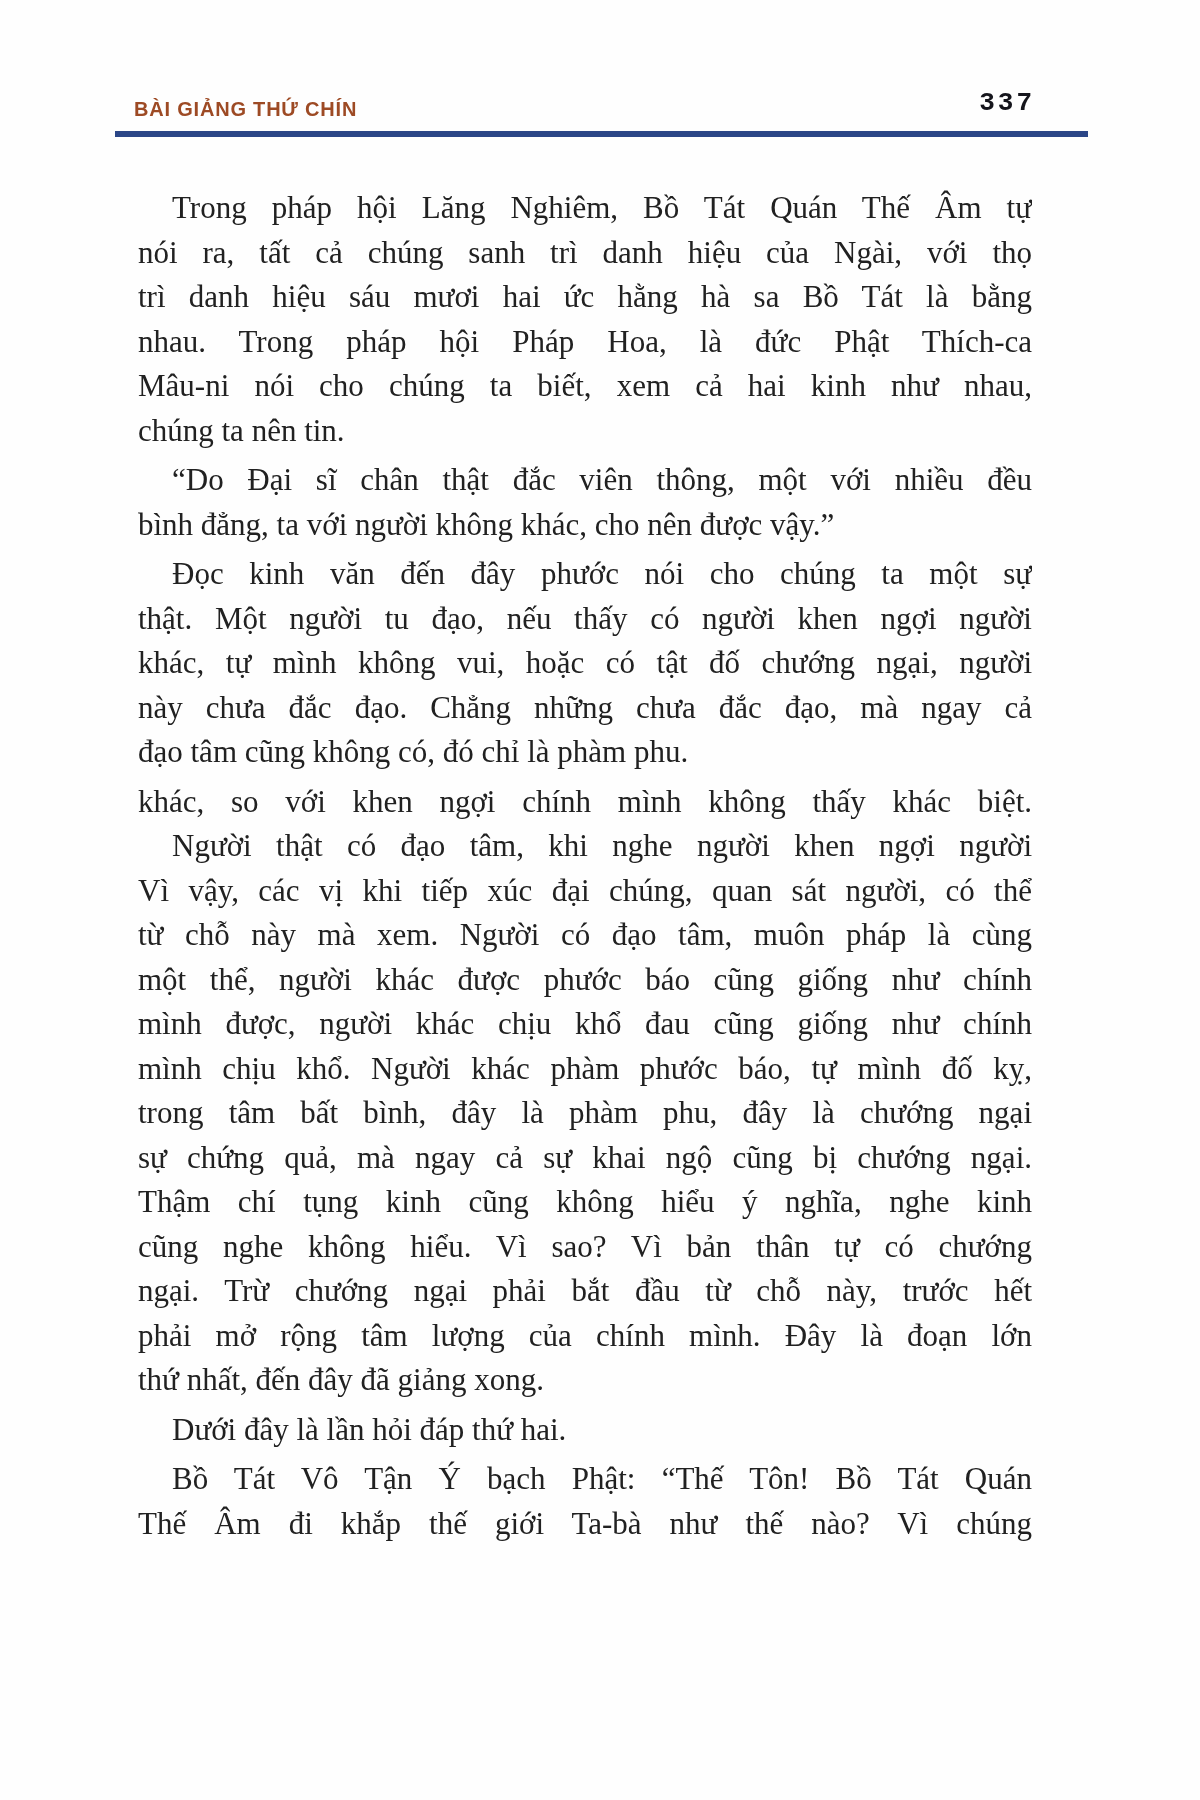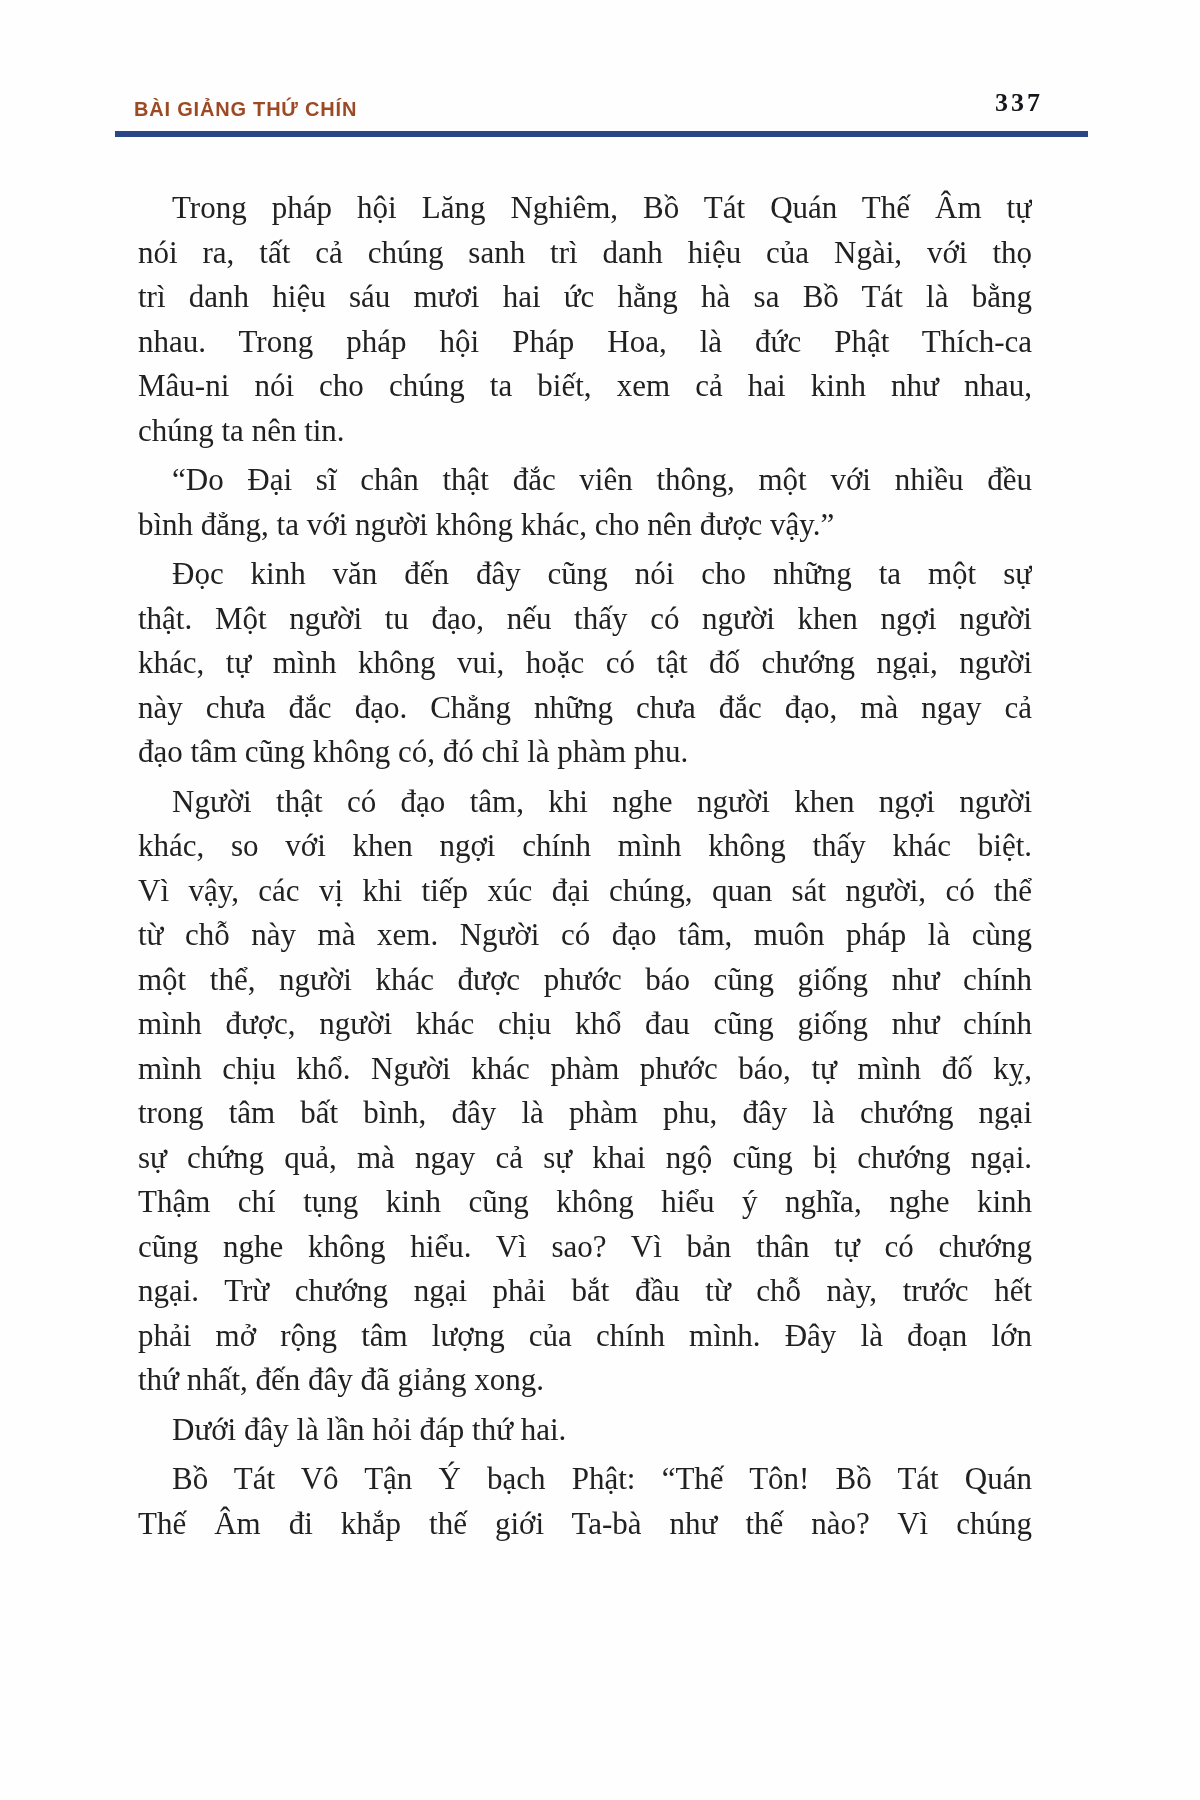--- a/index.html
+++ b/index.html
@@ -20,23 +20,23 @@
     left: 134px;
     top: 98px;
     font-family: "Liberation Sans", sans-serif;
     font-weight: bold;
     font-size: 20px;
     letter-spacing: 0.8px;
     color: var(--header_text, #9d4a24);
   }
   .page-number {
     position: absolute;
-    right: 157px;
+    right: 165px;
     top: 88px;
-    font-family: Liberation Serif, serif;
+    font-family: Liberation Mono, monospace;
     font-weight: bold;
     font-size: 26px;
     letter-spacing: 3px;
     color: var(--page_number, #15151c);
   }
   .header-rule {
     position: absolute;
     left: 115px;
     top: 131px;
     width: 973px;
@@ -88,30 +88,30 @@
       <div class="ln">Mâu-ni nói cho chúng ta biết, xem cả hai kinh như nhau,</div>
       <div class="ln last">chúng ta nên tin.</div>
     </div>
 
     <div class="para">
       <div class="ln first">“Do Đại sĩ chân thật đắc viên thông, một với nhiều đều</div>
       <div class="ln last">bình đẳng, ta với người không khác, cho nên được vậy.”</div>
     </div>
 
     <div class="para">
-      <div class="ln first">Đọc kinh văn đến đây cũng nói cho những ta một sự</div>
+      <div class="ln first">Đọc kinh văn đến đây phước nói cho chúng ta một sự</div>
       <div class="ln">thật. Một người tu đạo, nếu thấy có người khen ngợi người</div>
       <div class="ln">khác, tự mình không vui, hoặc có tật đố chướng ngại, người</div>
       <div class="ln">này chưa đắc đạo. Chẳng những chưa đắc đạo, mà ngay cả</div>
       <div class="ln last">đạo tâm cũng không có, đó chỉ là phàm phu.</div>
     </div>
 
     <div class="para">
+      <div class="ln">khác, so với khen ngợi chính mình không thấy khác biệt.</div>
       <div class="ln first">Người thật có đạo tâm, khi nghe người khen ngợi người</div>
-      <div class="ln">khác, so với khen ngợi chính mình không thấy khác biệt.</div>
       <div class="ln">Vì vậy, các vị khi tiếp xúc đại chúng, quan sát người, có thể</div>
       <div class="ln">từ chỗ này mà xem. Người có đạo tâm, muôn pháp là cùng</div>
       <div class="ln">một thể, người khác được phước báo cũng giống như chính</div>
       <div class="ln">mình được, người khác chịu khổ đau cũng giống như chính</div>
       <div class="ln">mình chịu khổ. Người khác phàm phước báo, tự mình đố kỵ,</div>
       <div class="ln">trong tâm bất bình, đây là phàm phu, đây là chướng ngại</div>
       <div class="ln">sự chứng quả, mà ngay cả sự khai ngộ cũng bị chướng ngại.</div>
       <div class="ln">Thậm chí tụng kinh cũng không hiểu ý nghĩa, nghe kinh</div>
       <div class="ln">cũng nghe không hiểu. Vì sao? Vì bản thân tự có chướng</div>
       <div class="ln">ngại. Trừ chướng ngại phải bắt đầu từ chỗ này, trước hết</div>

